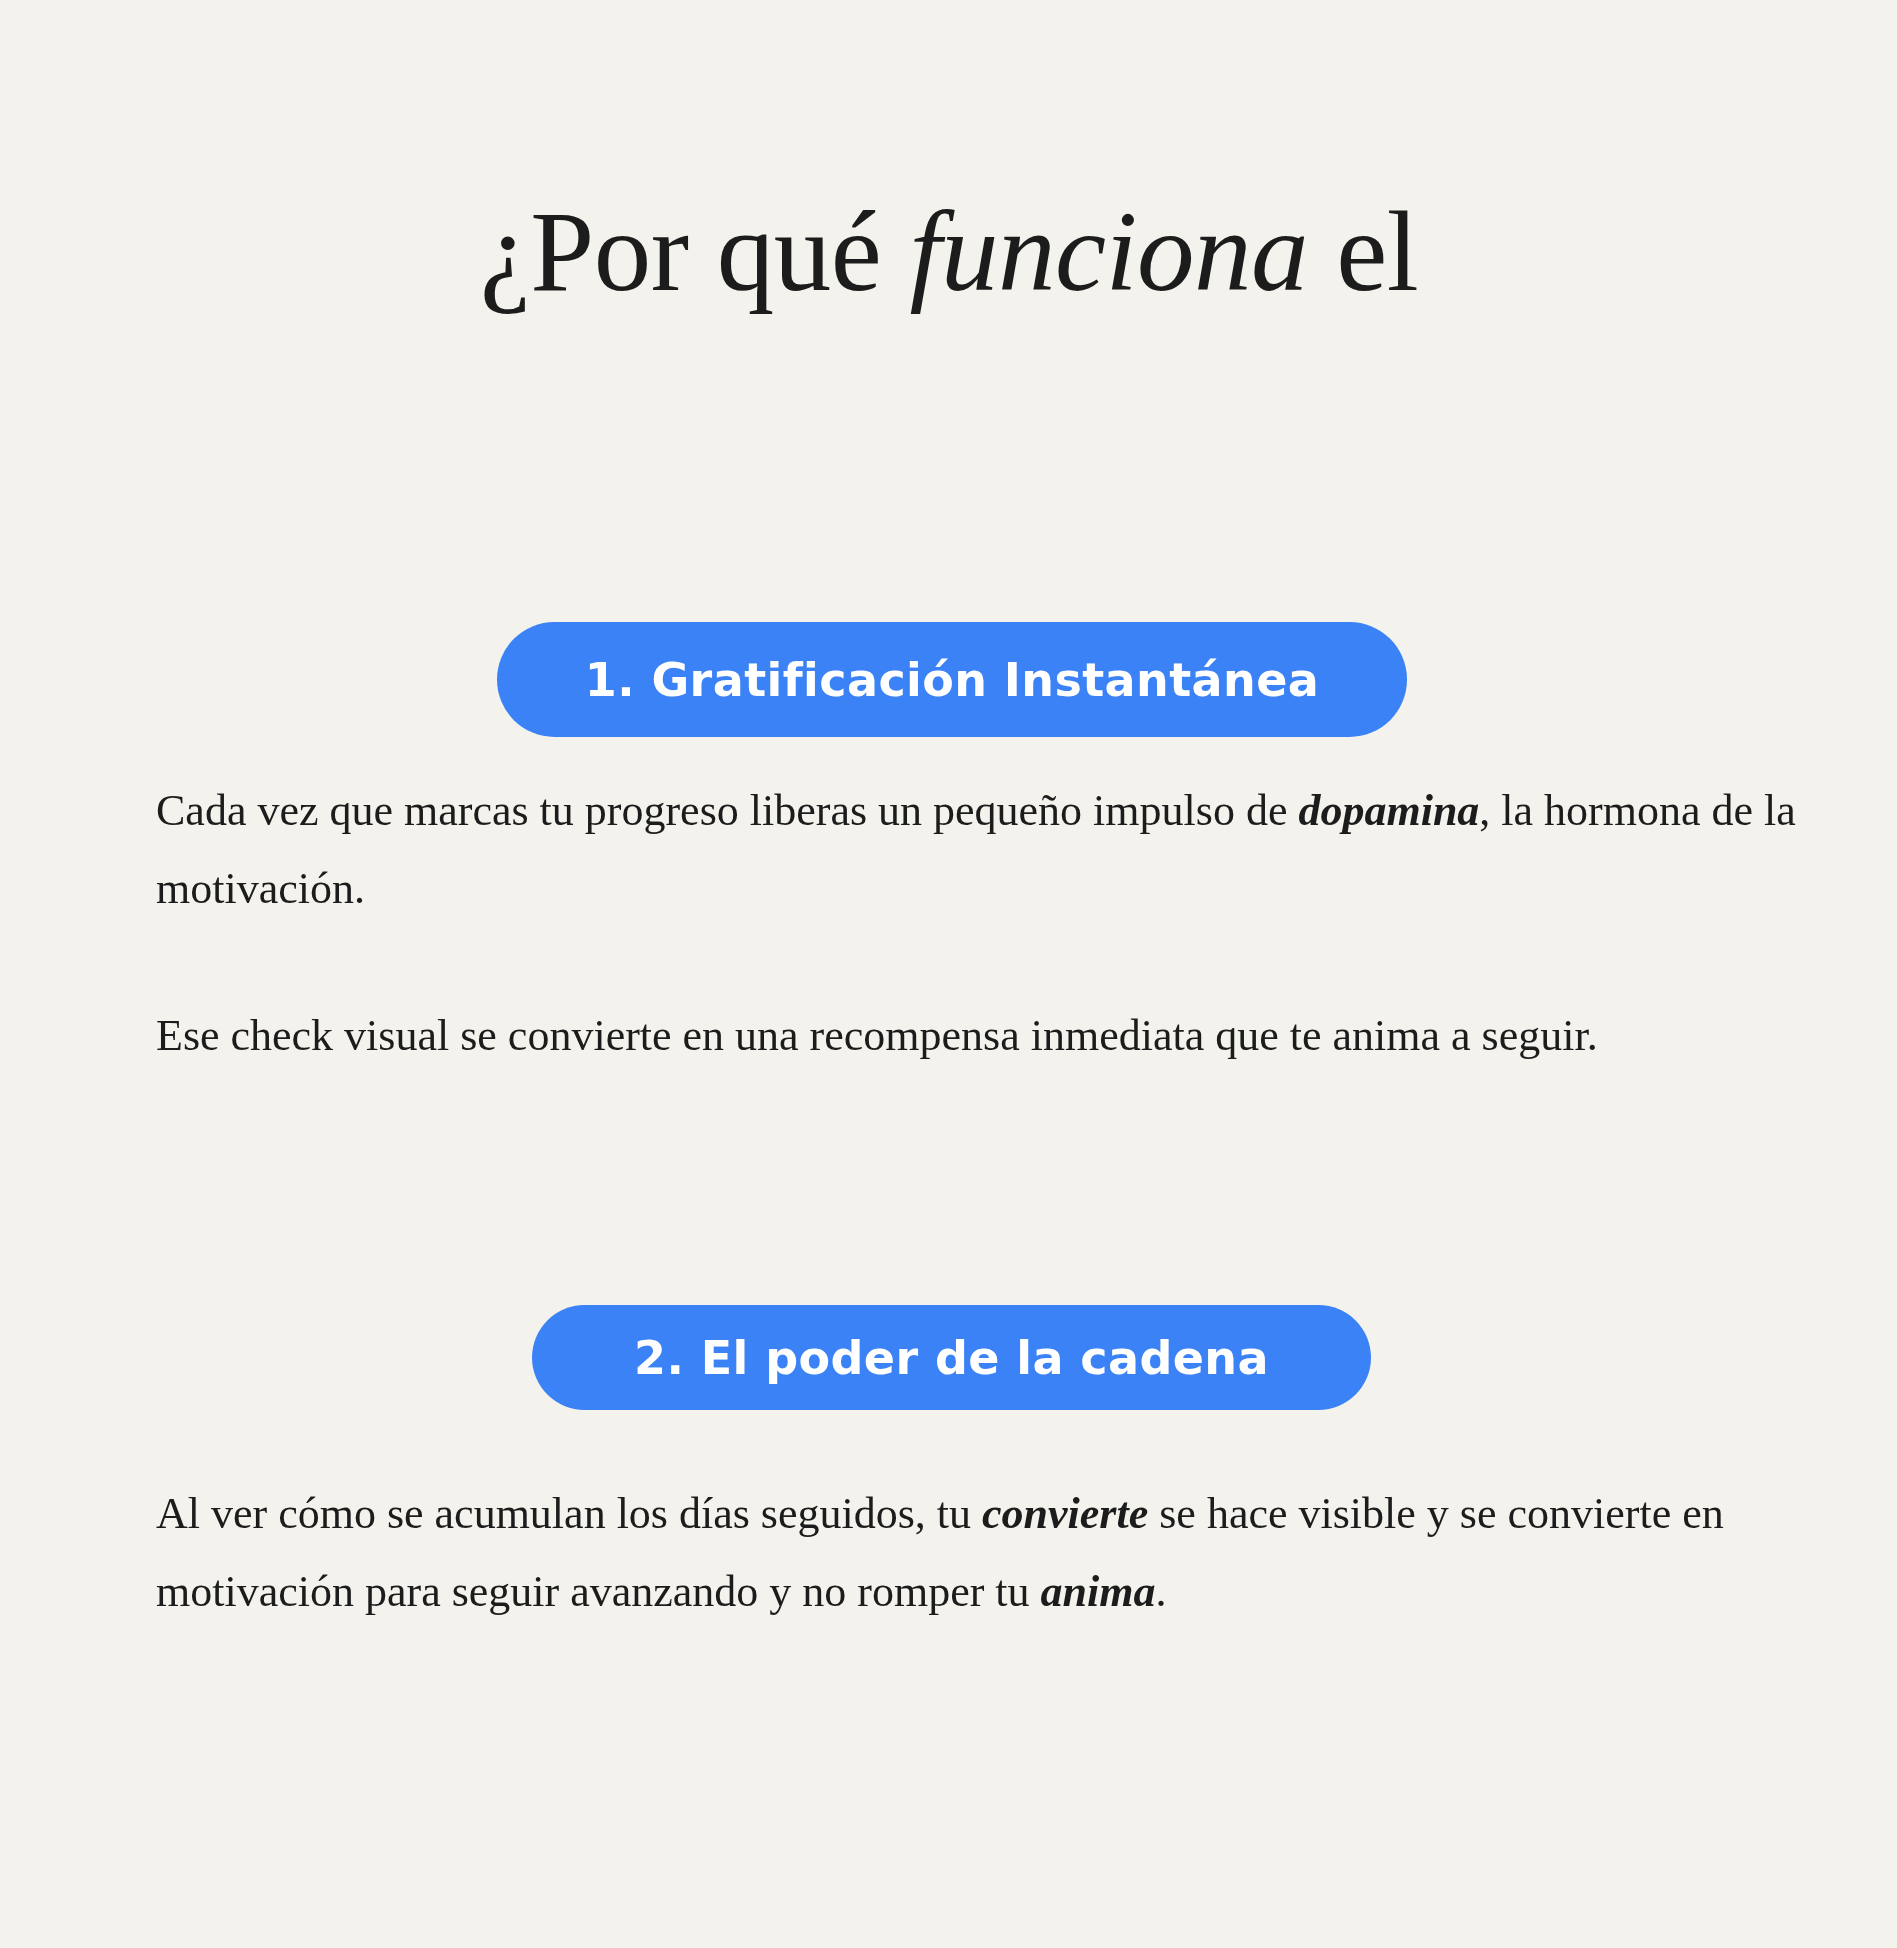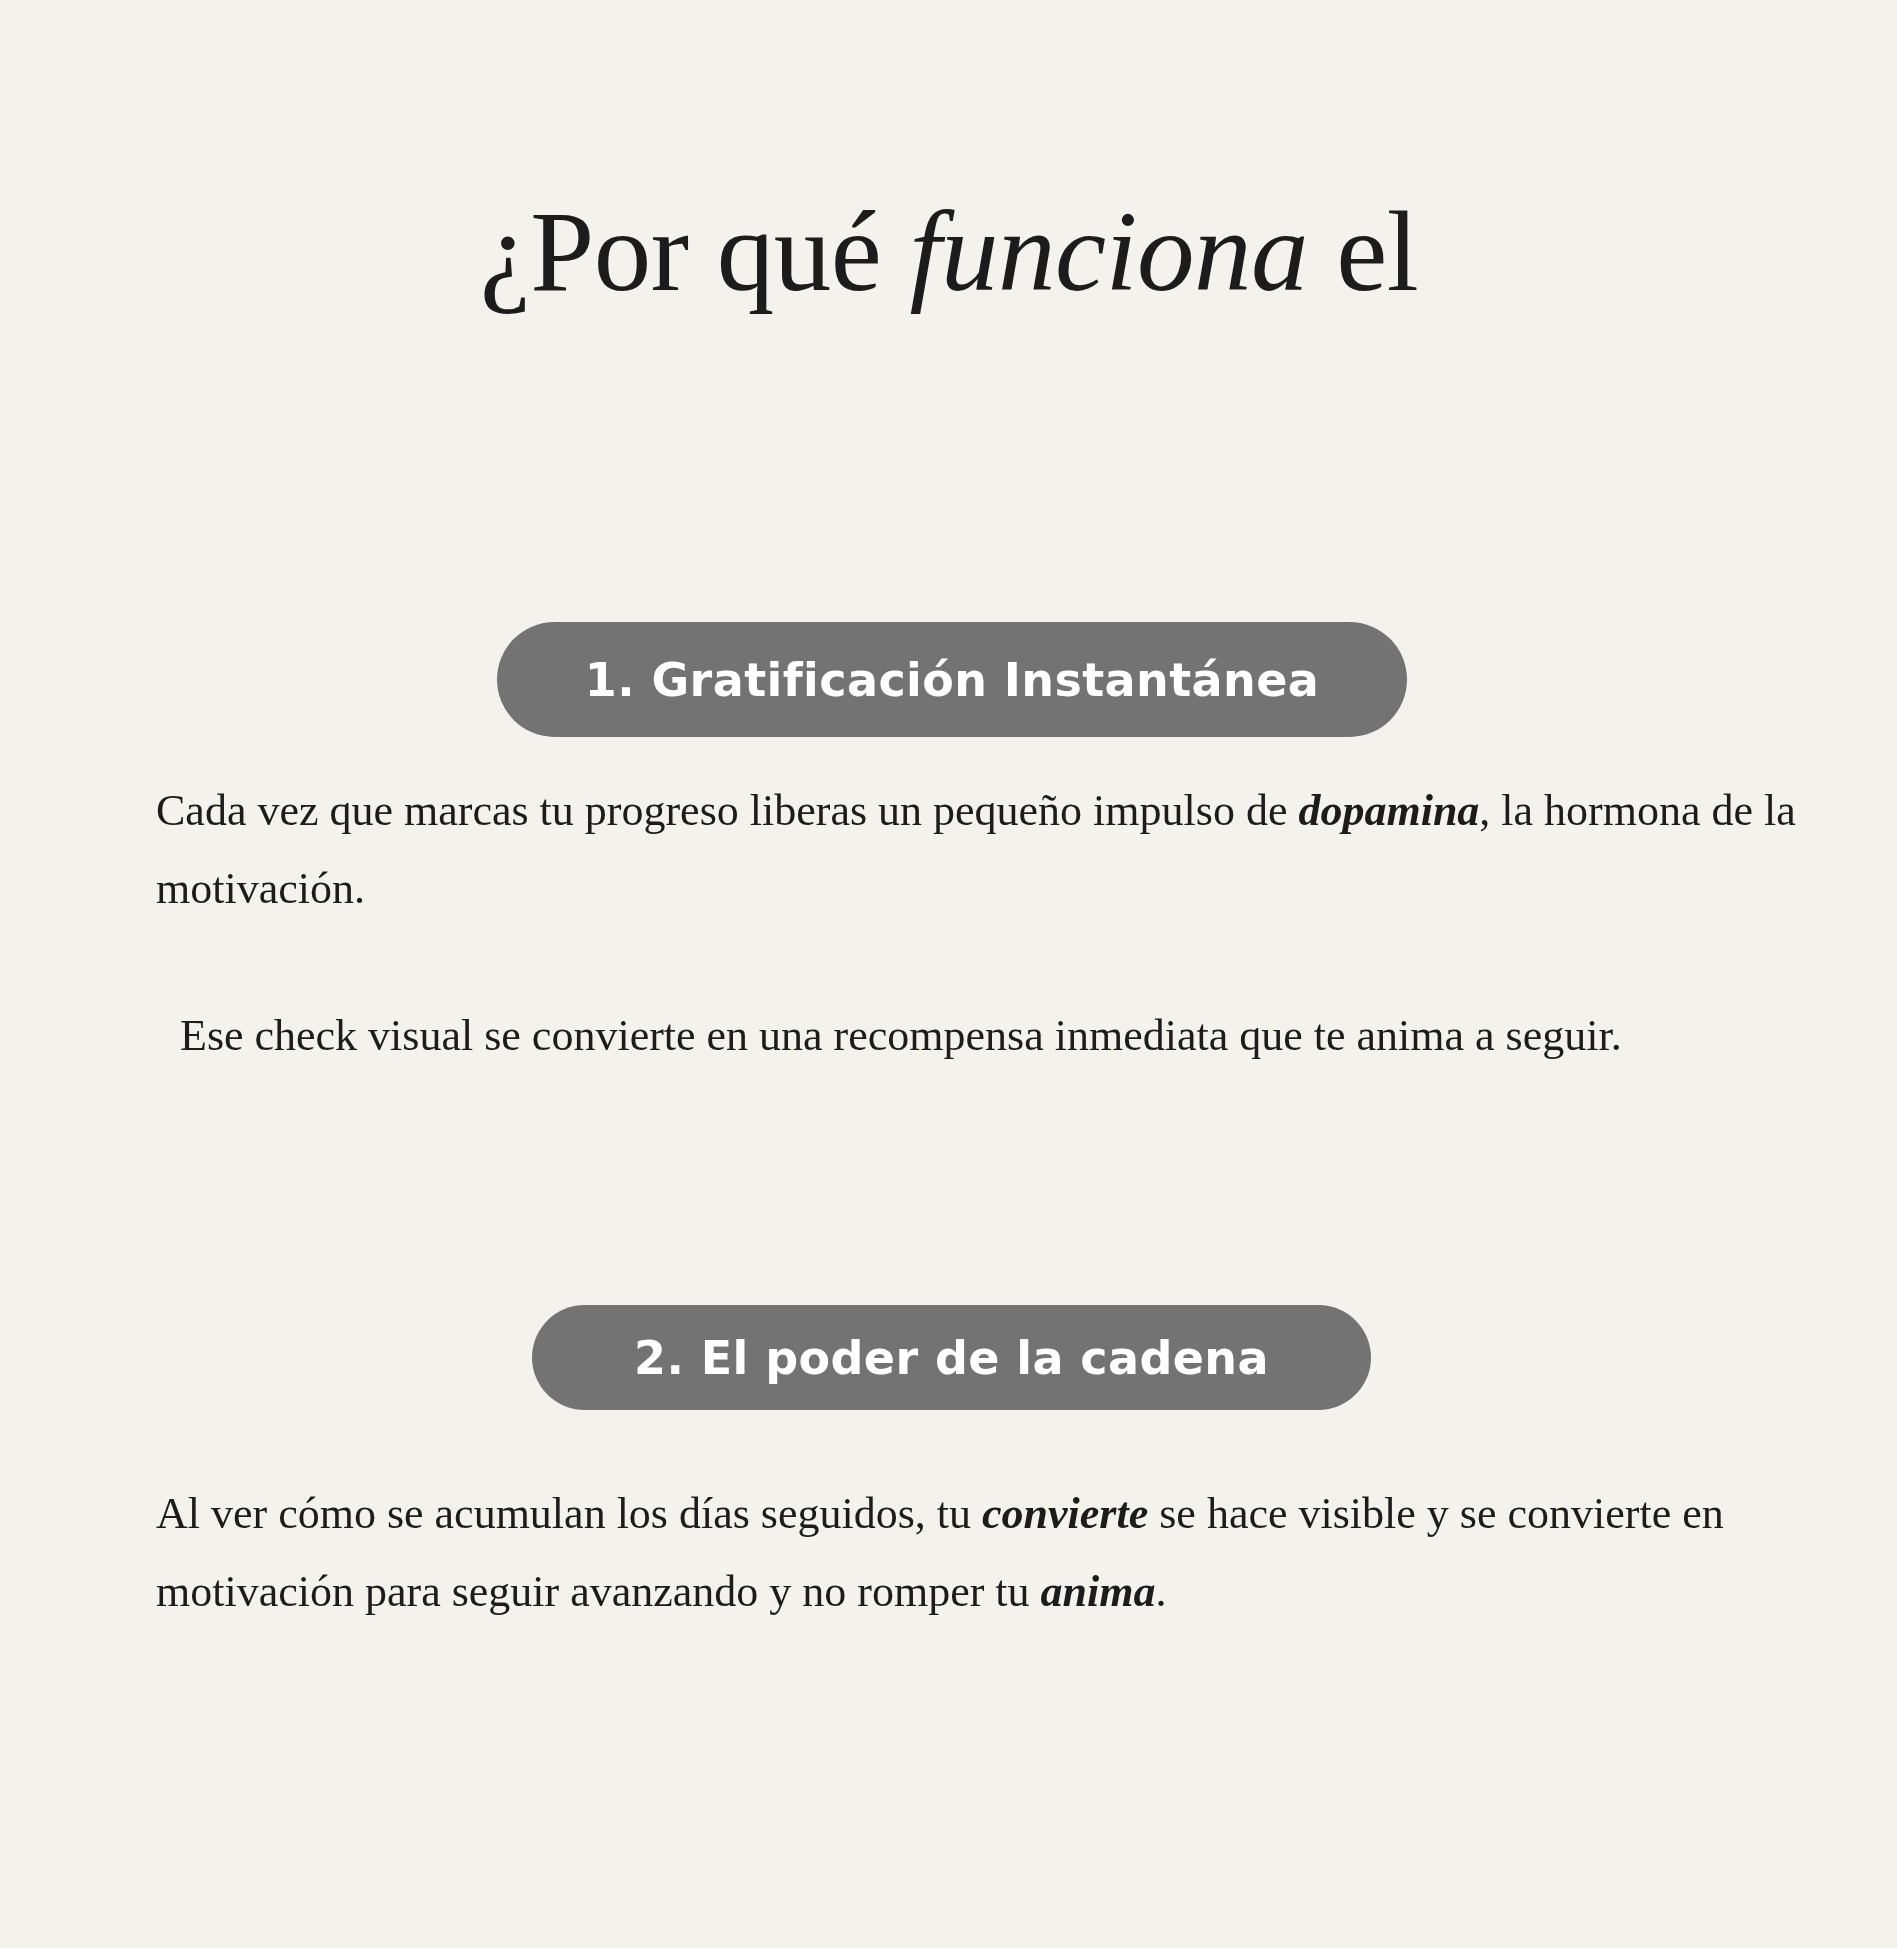--- a/index.html
+++ b/index.html
@@ -43,21 +43,21 @@
   .title-line .em {
     font-style: italic;
   }
 
   
   .badge {
     position: absolute;
     display: inline-flex;
     align-items: center;
     justify-content: center;
-    background: #737373;
+    background: #3b82f6;
     color: #FFFFFF;
     border-radius: 974px;
     font-family: "DejaVu Sans", "Liberation Sans", sans-serif;
     font-weight: 700;
     font-size: 46px;
     letter-spacing: 0.4px;
     box-sizing: border-box;
     padding: 0 53px;
     white-space: nowrap;
   }
@@ -83,21 +83,21 @@
     font-size: 44px;
     line-height: 78px;
     font-weight: 400;
     color: #1C1C1C;
   }
   .para .strong {
     font-weight: 700;
     font-style: italic;
   }
   .p1 { top: 772px; }
-  .p2 { top: 997px; margin-left: 24px; }
+  .p2 { top: 997px; }
   .p3 { top: 1475px; width: 1697px; }
 </style>
 </head>
 <body>
 
 <div class="page">
 
   <div class="title-block">
     <div class="title-line"><span>¿Por qué </span><span class="em">funciona</span><span> el</span></div>
   </div>

